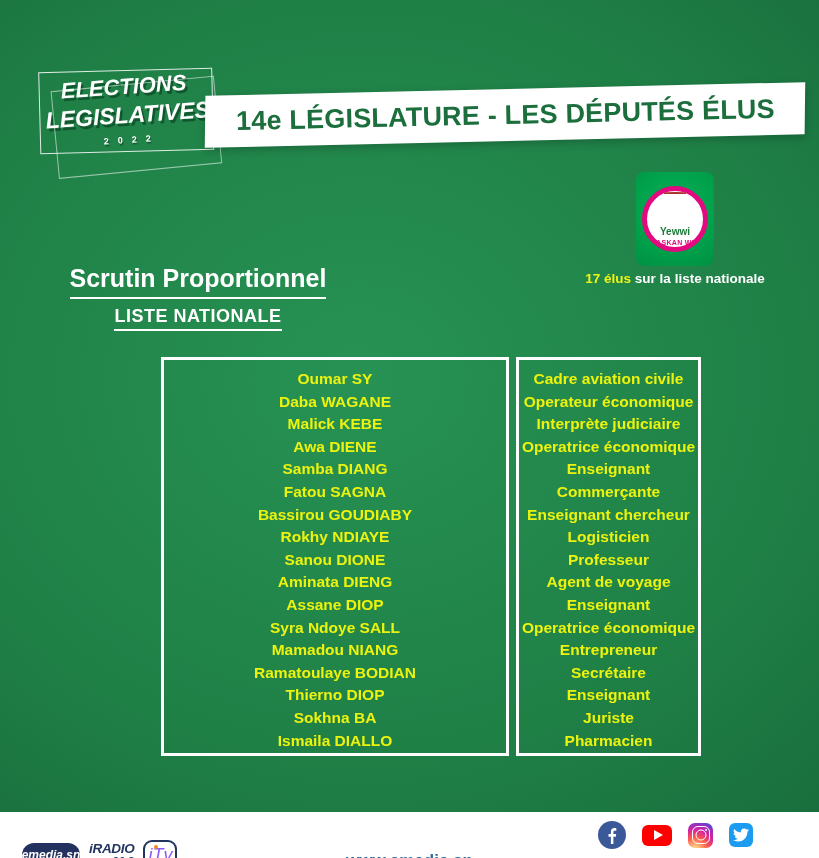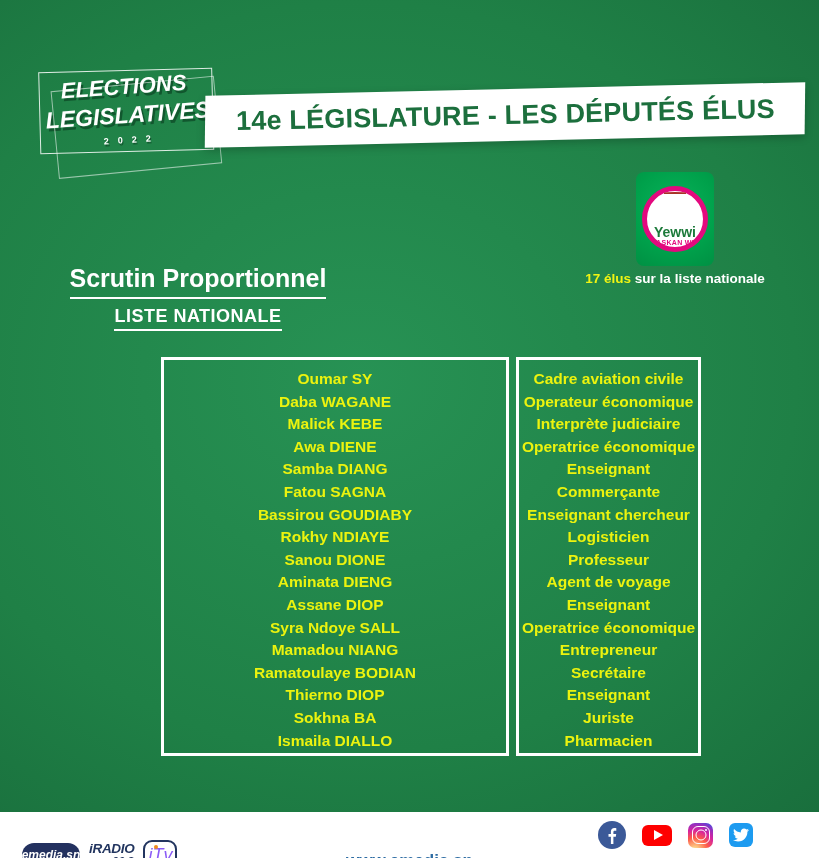--- a/index.html
+++ b/index.html
@@ -60,21 +60,21 @@
     width:66px; height:66px; border-radius:50%;
     background:#fff; border:5px solid #e3097e;
     display:flex; flex-direction:column; align-items:center; justify-content:center;
     padding-top:2px;
   }
   .yewwi .dove { width:24px; height:20px; margin-bottom:-1px; }
   .yewwi .arc {
     width:22px; height:5px; border-top:2.5px solid #a93226;
     border-radius:60% 60% 0 0; margin-bottom:0px;
   }
-  .yewwi .pname { font-size:14px; font-weight:800; color:#1c7a3a; line-height:12px;margin-top:32px; }
+  .yewwi .pname { font-size:10px; font-weight:800; color:#1c7a3a; line-height:12px;margin-top:32px; }
   .yewwi .psub  { font-size:7px;   font-weight:800; color:#e3097e; line-height:9px; letter-spacing:.3px; }
 
   
   .elected {
     position:absolute; left:558px; top:271px; width:234px;
     text-align:center; font-size:13.5px; font-weight:700; color:#fff;
     white-space:nowrap;
   }
   .elected .hl { color:#f0f413; }
 

